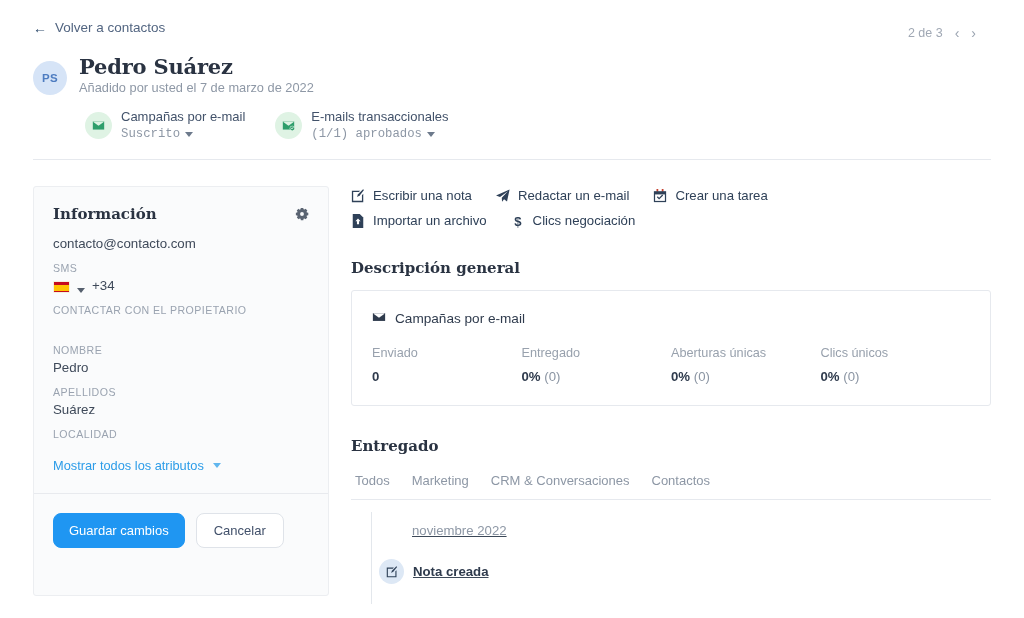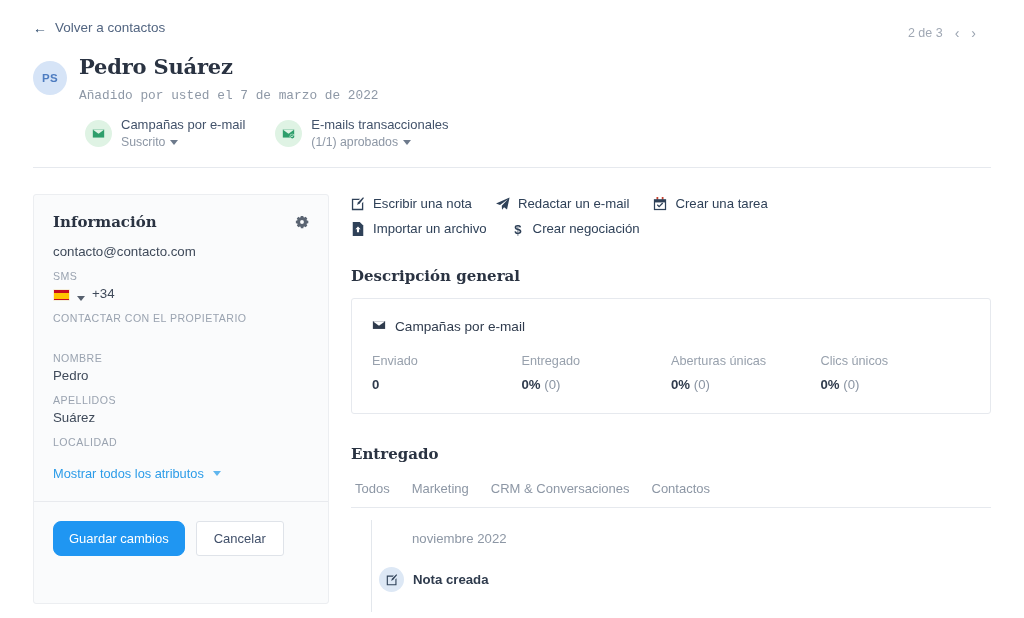--- a/index.html
+++ b/index.html
@@ -74,22 +74,21 @@
     font-family: "DejaVu Serif", "Liberation Serif", serif;
     font-size: 21px;
     font-weight: 700;
     color: #2a3342;
     letter-spacing: -.2px;
     line-height: 1.25;
   }
   .contact-sub {
     font-size: 12.8px;
     color: #8e98a6;
-    margin-top: 8px;
-    font-family: Liberation Mono, monospace;
+    margin-top: 0;
   }
   .badges {
     display: flex;
     gap: 30px;
     margin-top: 13px;
     padding-left: 6px;
   }
   .badge { display: flex; align-items: center; gap: 9px; }
   .badge-ico {
     width: 27px; height: 27px;
@@ -99,20 +98,21 @@
     flex: 0 0 auto;
   }
   .badge-ico svg { display: block; }
   .badge-title { font-size: 13px; color: #42526a; line-height: 1.35; }
   .badge-state {
     font-size: 12.3px;
     color: #8d97a5;
     line-height: 1.35;
     display: flex; align-items: center; gap: 5px;
     cursor: pointer;
+    font-family: Liberation Mono, monospace;
   }
   .caret-d {
     width: 0; height: 0;
     border-left: 4px solid transparent;
     border-right: 4px solid transparent;
     border-top: 5px solid #6d7a8c;
     display: inline-block;
   }
   .hr-top {
     margin: 17px 33px 0 33px;
@@ -216,21 +216,21 @@
     border-radius: 8px;
     font-size: 13px;
     padding: 9px 15px;
     cursor: pointer;
     font-family: inherit;
   }
   .btn-default {
     background: #fff;
     color: #41506a;
     border: 1px solid #dfe3e9;
-    border-radius: 3px;
+    border-radius: 8px;
     font-size: 13px;
     padding: 9px 17px;
     cursor: pointer;
     font-family: inherit;
   }
 
   
   .content { flex: 1 1 auto; min-width: 0; padding-top: 2px; }
   .actions {
     display: flex;
@@ -289,21 +289,21 @@
     border-bottom: 1px solid #e6e9ee;
     padding: 5px 4px 11px 4px;
     margin-top: 2px;
   }
   .tab {
     font-size: 13px;
     color: #8d97a5;
     cursor: pointer;
     white-space: nowrap;
   }
-  .timeline { position: relative; padding-left: 20px; margin-top: 6px; }
+  .timeline { position: relative; padding-left: 20px; margin-top: 6px; text-decoration: underline; }
   .timeline:before {
     content: "";
     position: absolute;
     left: 20px; top: 6px; bottom: -20px;
     width: 1px;
     background: #e3e7ec;
   }
   .tl-month {
     font-size: 13.2px;
     color: #8d97a5;
@@ -501,21 +501,21 @@
         </span>
         <span>Importar un archivo</span>
       </div>
 
       <div class="action">
         <span>
           <svg width="14" height="14" viewBox="0 0 16 16">
               <text x="8" y="13.5" font-size="15" font-weight="bold" fill="#2f4158" text-anchor="middle" font-family="Liberation Sans, sans-serif">$</text>
             </svg>
         </span>
-        <span>Crear negociación</span>
+        <span>Clics negociación</span>
       </div>
 
     </div>
 
     <div class="sec-title">Descripción general</div>
 
     <div class="stat-card">
       <div class="stat-head">
         <span>
           <svg width="14" height="14" viewBox="0 0 16 16">

